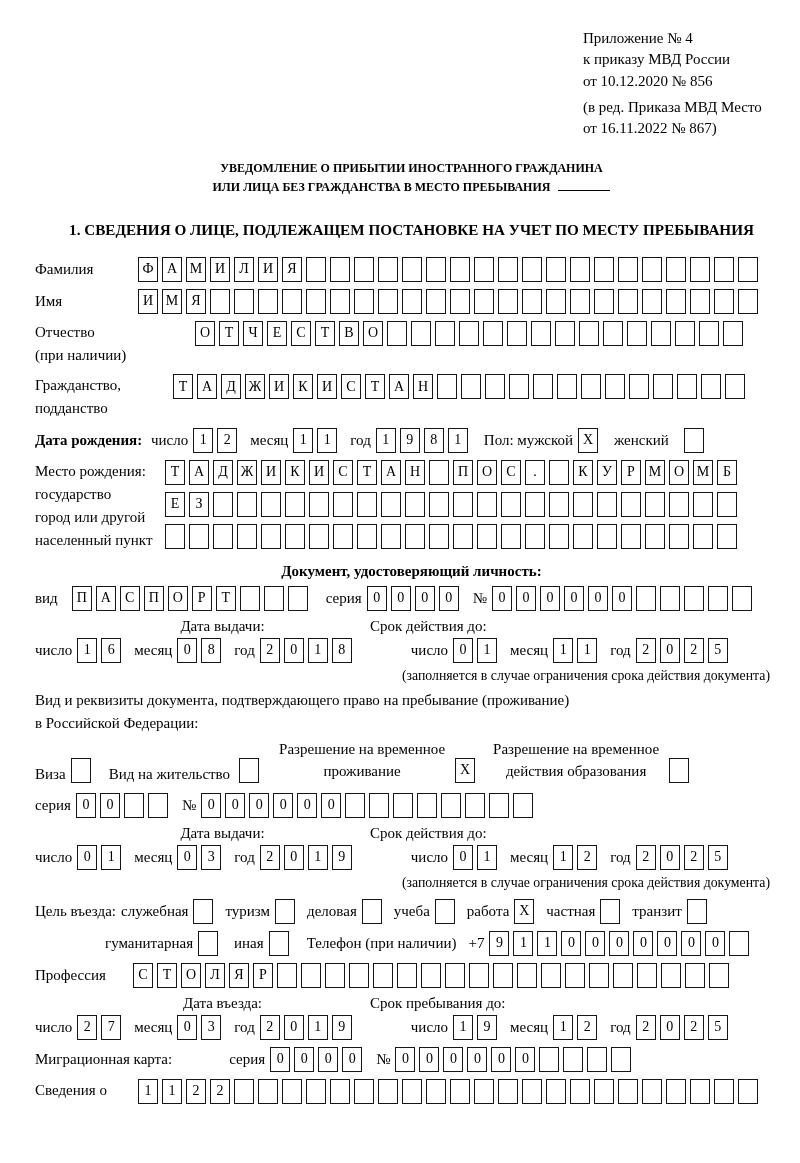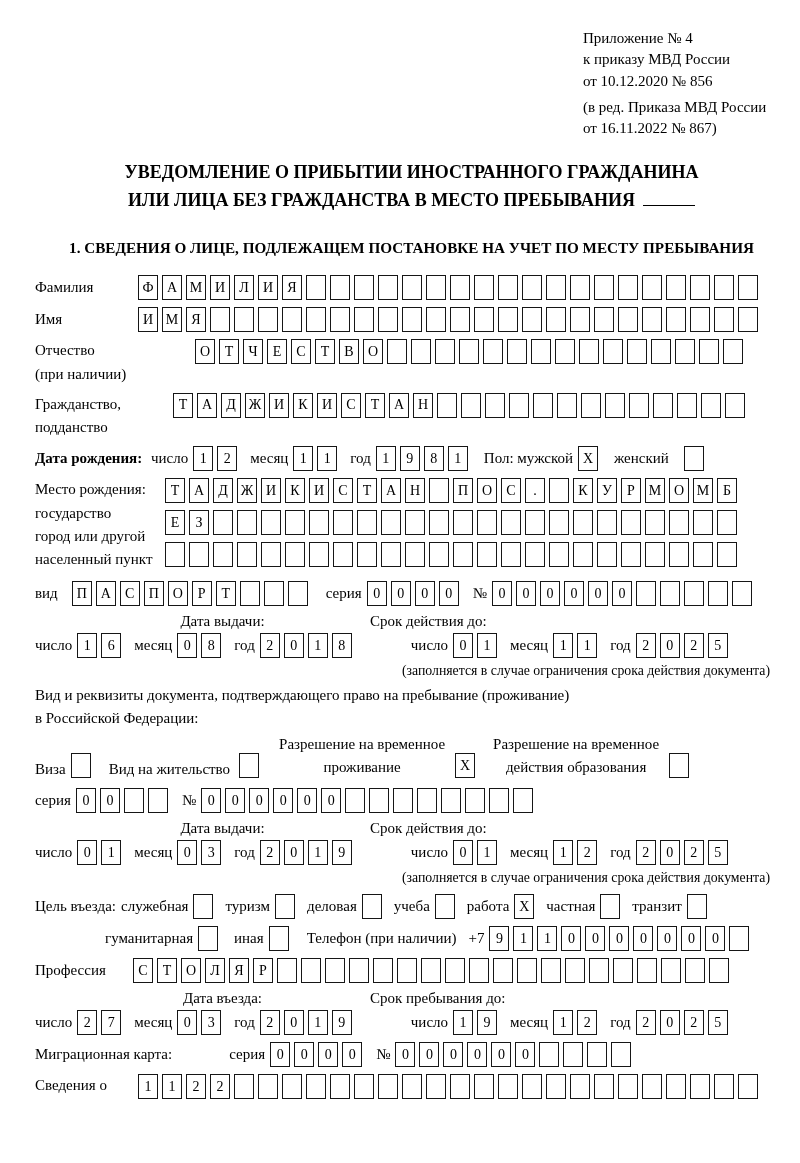--- a/index.html
+++ b/index.html
@@ -4,21 +4,21 @@
 <style>
   html,body{margin:0;padding:0;background:#fff;}
   body{width:800px;height:1163px;overflow:hidden;color:#000;
        font-family:"Liberation Serif","DejaVu Serif",serif;font-size:15px;}
   .page{padding:28px 12px 0 35px;box-sizing:border-box;}
   
   .hdr{width:195px;margin-left:auto;margin-right:10px;font-size:15px;line-height:1.42;}
   .hdr .sub{margin-top:5px;}
   .forma{text-align:right;padding-right:32px;font-weight:bold;font-size:15px;margin-top:22px;letter-spacing:.5px;}
   
-  .title{text-align:center;font-weight:bold;font-size:18px;line-height:1.55;margin-top:20px;}
+  .title{text-align:center;font-weight:bold;font-size:12px;line-height:1.55;margin-top:20px;}
   .blank{display:inline-block;width:52px;border-bottom:1.6px solid #000;height:12px;margin-left:8px;}
   .sect{text-align:center;font-weight:bold;font-size:15.2px;margin-top:24px;margin-bottom:18px;}
   
   .row{display:flex;align-items:center;margin-bottom:7px;}
   .rowtop{display:flex;align-items:flex-start;margin-bottom:7px;}
   .cells{display:inline-flex;flex:0 0 auto;}
   .cell{display:inline-flex;flex:0 0 auto;width:20px;height:25px;box-sizing:border-box;
         border:1.7px solid #161616;margin-right:4px;align-items:center;justify-content:center;
         font-size:14px;line-height:1;}
   .lbl{flex:0 0 auto;margin-right:8px;}
@@ -41,21 +41,21 @@
 </style>
 </head>
 <body>
 
 <div class="page">
 
   <div class="hdr">
     <div>Приложение № 4</div>
     <div>к приказу МВД России</div>
     <div>от 10.12.2020 № 856</div>
-    <div class="sub">(в ред. Приказа МВД России</div>
+    <div class="sub">(в ред. Приказа МВД Место</div>
     <div>от 16.11.2022 № 867)</div>
   </div>
 
   <div class="title">
     <div>УВЕДОМЛЕНИЕ О ПРИБЫТИИ ИНОСТРАННОГО ГРАЖДАНИНА</div>
     <div><span>ИЛИ ЛИЦА БЕЗ ГРАЖДАНСТВА В МЕСТО ПРЕБЫВАНИЯ</span><span class="blank"></span></div>
   </div>
 
   <div class="sect">1. СВЕДЕНИЯ О ЛИЦЕ, ПОДЛЕЖАЩЕМ ПОСТАНОВКЕ НА УЧЕТ ПО МЕСТУ ПРЕБЫВАНИЯ</div>
 
@@ -299,20 +299,21 @@
           <span class="cell"></span>
           <span class="cell"></span>
           <span class="cell"></span>
           <span class="cell"></span>
           <span class="cell"></span>
           <span class="cell"></span>
         </span>
     </div>
   </div>
 
+  <div class="dochead">Документ, удостоверяющий личность:</div>
   <div class="row">
     <span class="sl" style="margin-right:14px;">вид</span>
     <span class="cells">
         <span class="cell">П</span>
         <span class="cell">А</span>
         <span class="cell">С</span>
         <span class="cell">П</span>
         <span class="cell">О</span>
         <span class="cell">Р</span>
         <span class="cell">Т</span>

